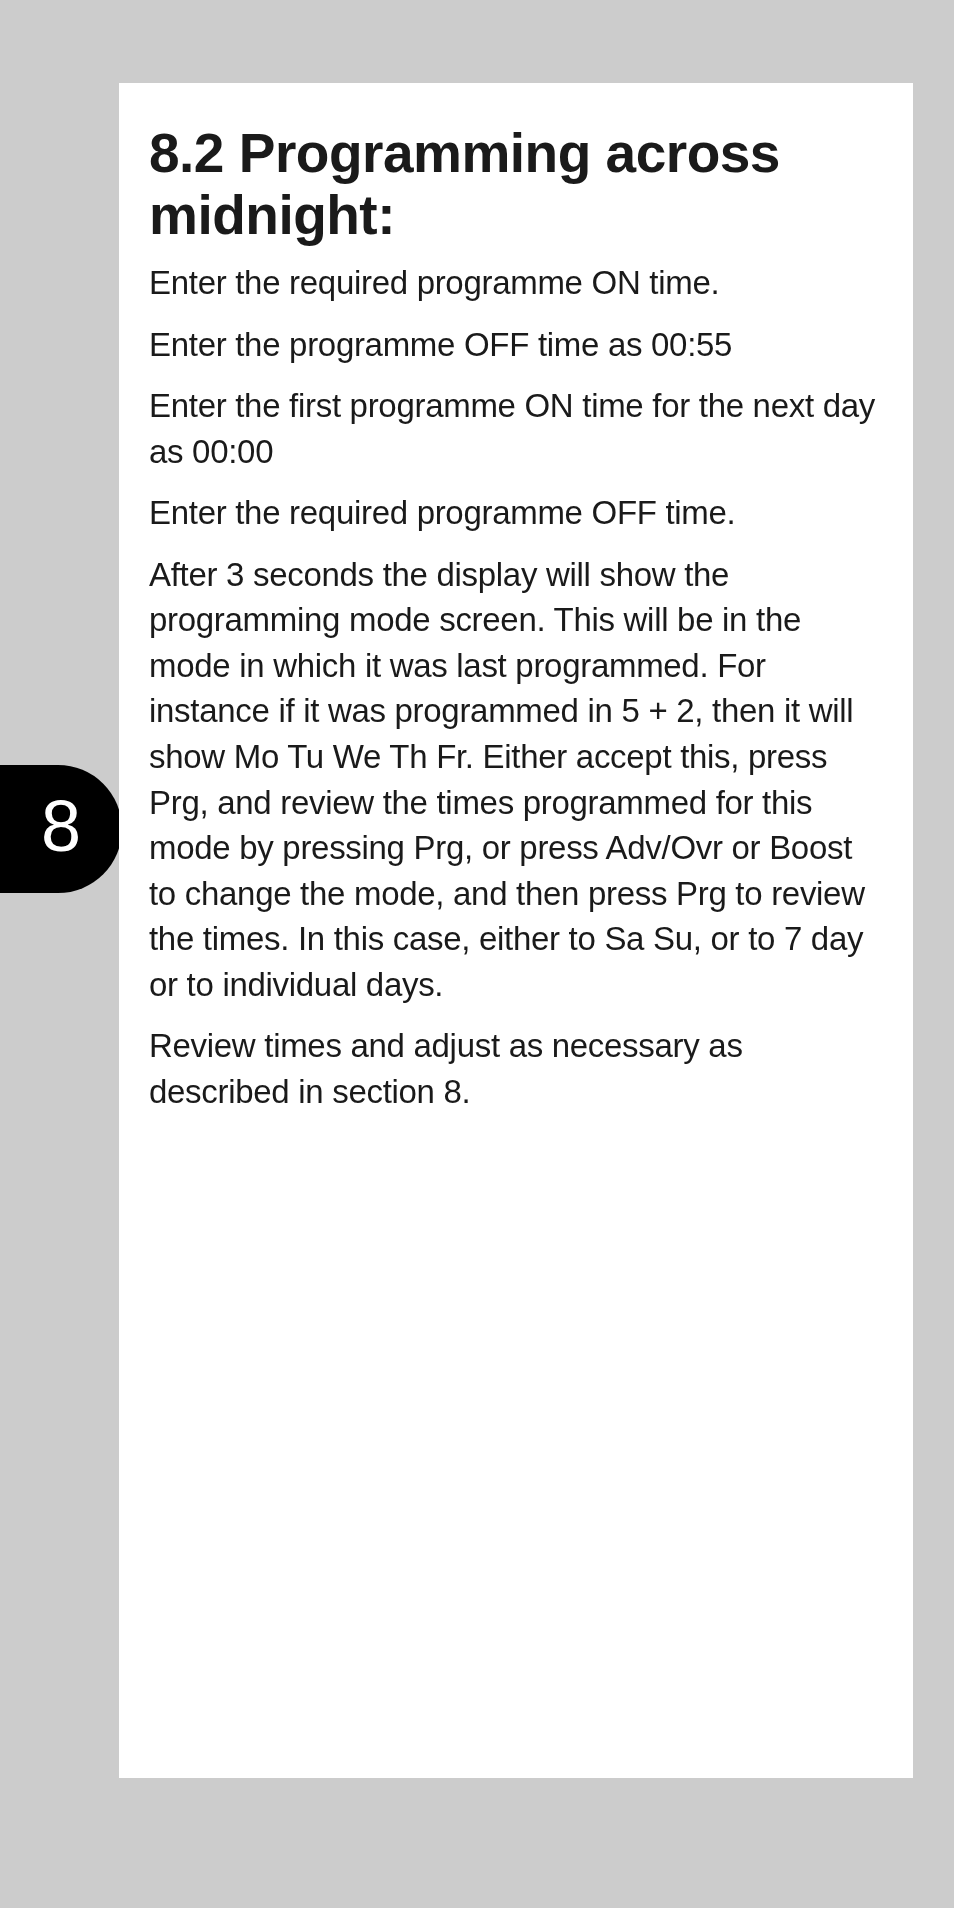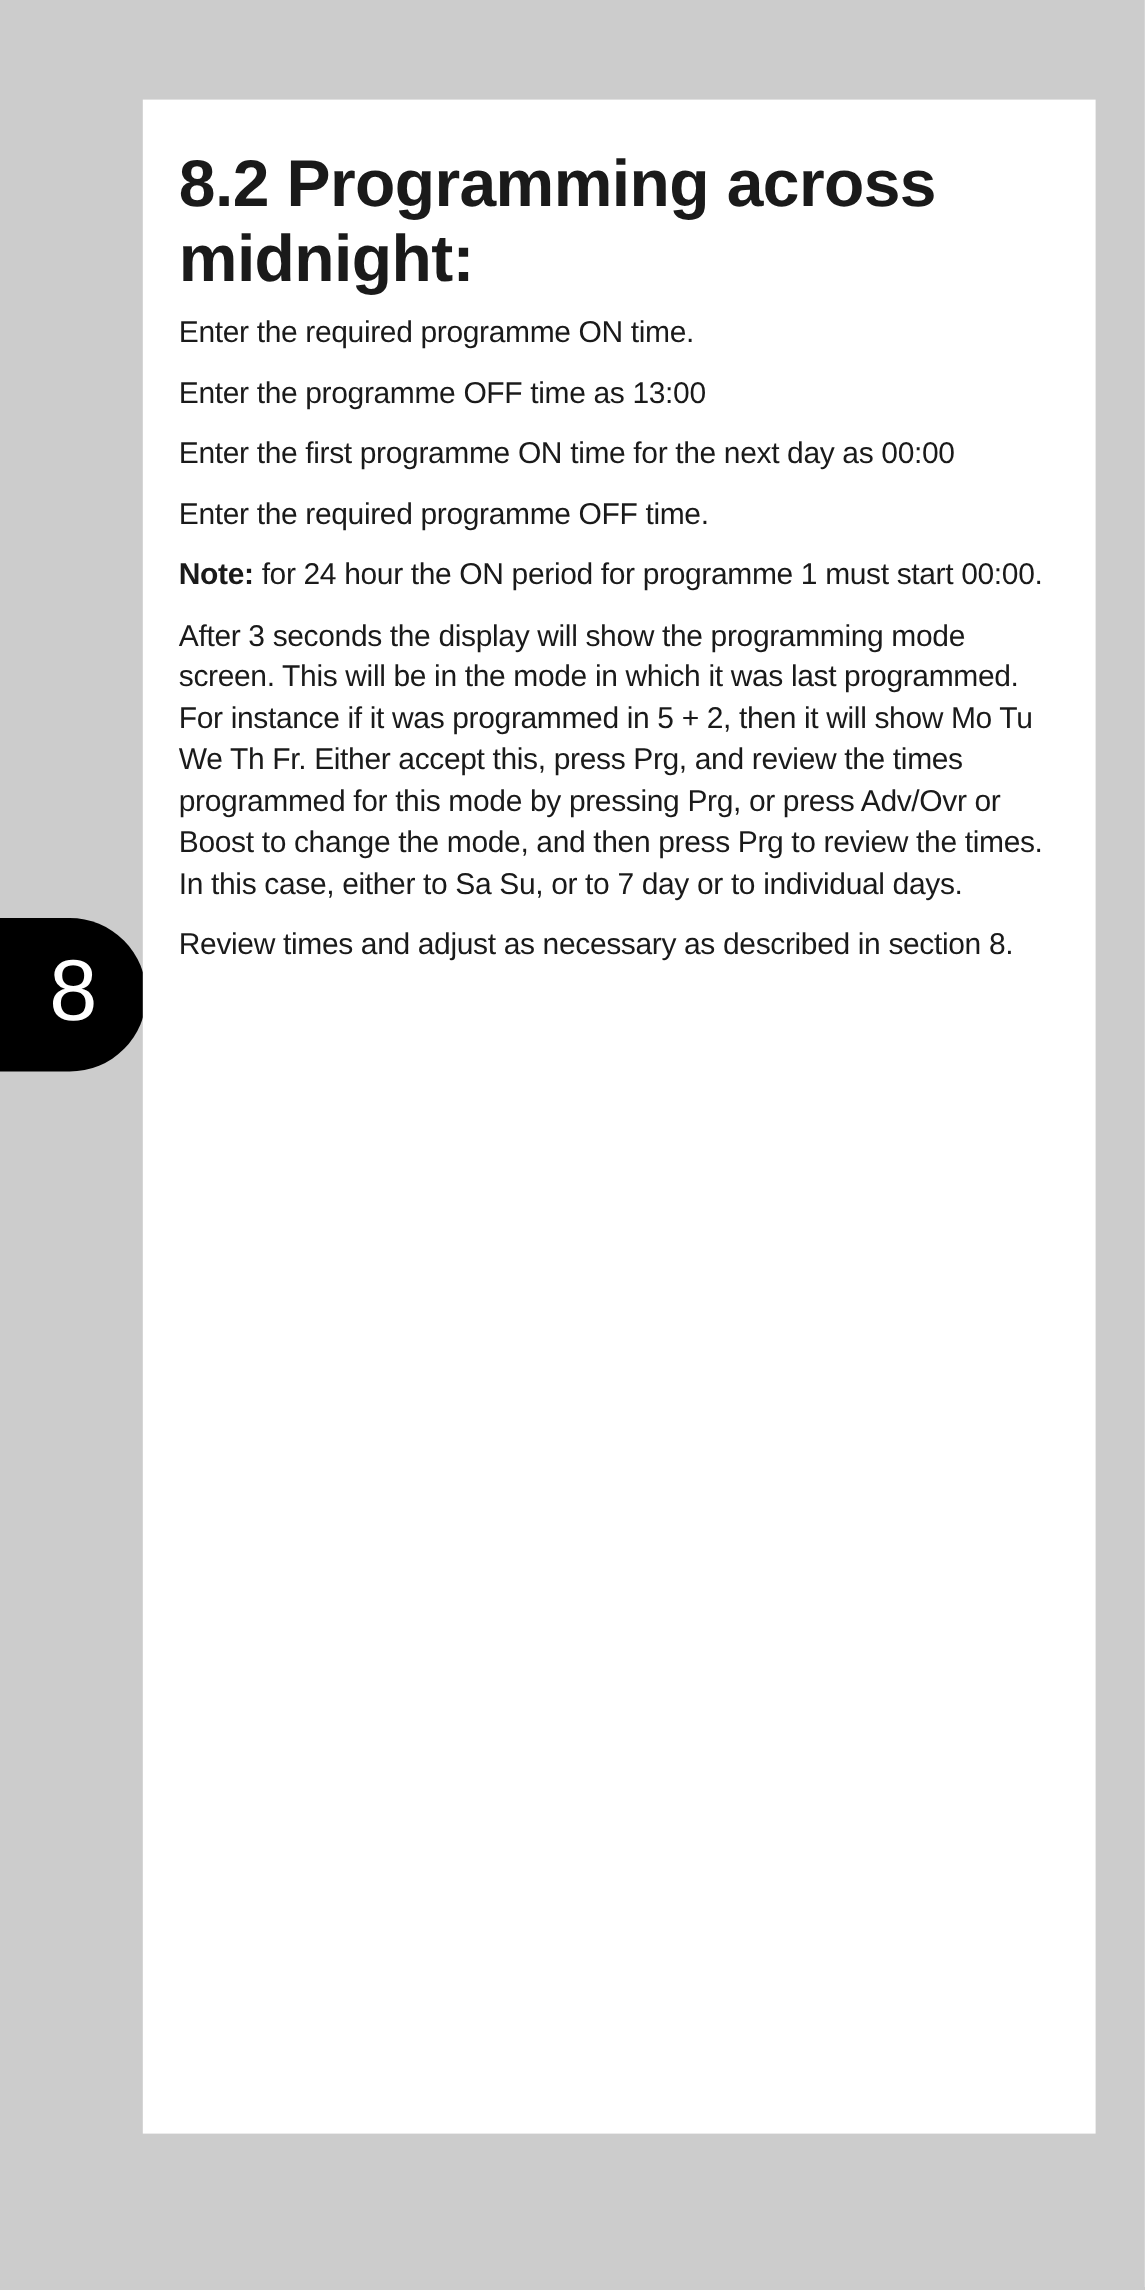--- a/index.html
+++ b/index.html
@@ -39,39 +39,36 @@
   }
   h2 {
     font-size: 55px;
     font-weight: 700;
     line-height: 1.12;
     margin-bottom: 14px;
     letter-spacing: -0.5px;
   }
   .sec2 { margin-top: 46px; }
   p {
-    font-size: 25px;
+    font-size: 33px;
     line-height: 1.38;
     margin-bottom: 16px;
     letter-spacing: -0.3px;
   }
   .bold { font-weight: 700; }
 </style>
 </head>
 <body>
 
 <div class="tab">8</div>
 
 <div class="page">
 
   <h2>8.2 Programming across midnight:</h2>
   <p>Enter the required programme ON time.</p>
-  <p>Enter the programme OFF time as 13:00</p>
+  <p>Enter the programme OFF time as 00:55</p>
   <p>Enter the first programme ON time for the next day as 00:00</p>
   <p>Enter the required programme OFF time.</p>
-  <p>
-    <span class="bold">Note:</span><span> for 24 hour the ON period for programme 1 must start 00:00.</span>
-  </p>
 
   <p>After 3 seconds the display will show the programming mode screen. This will be in the mode in which it was last programmed. For instance if it was programmed in 5 + 2, then it will show Mo Tu We Th Fr. Either accept this, press Prg, and review the times programmed for this mode by pressing Prg, or press Adv/Ovr or Boost to change the mode, and then press Prg to review the times. In this case, either to Sa Su, or to 7 day or to individual days.</p>
   <p>Review times and adjust as necessary as described in section 8.</p>
 
 </div>
 
 </body></html>

